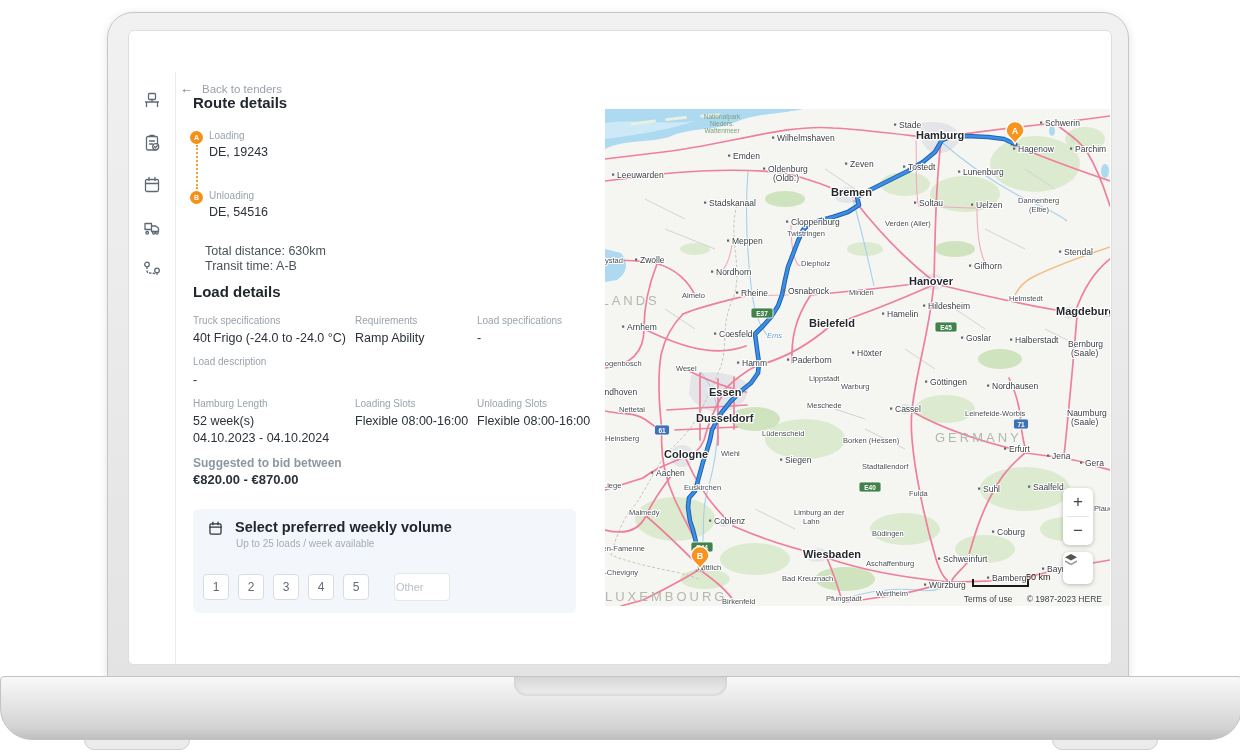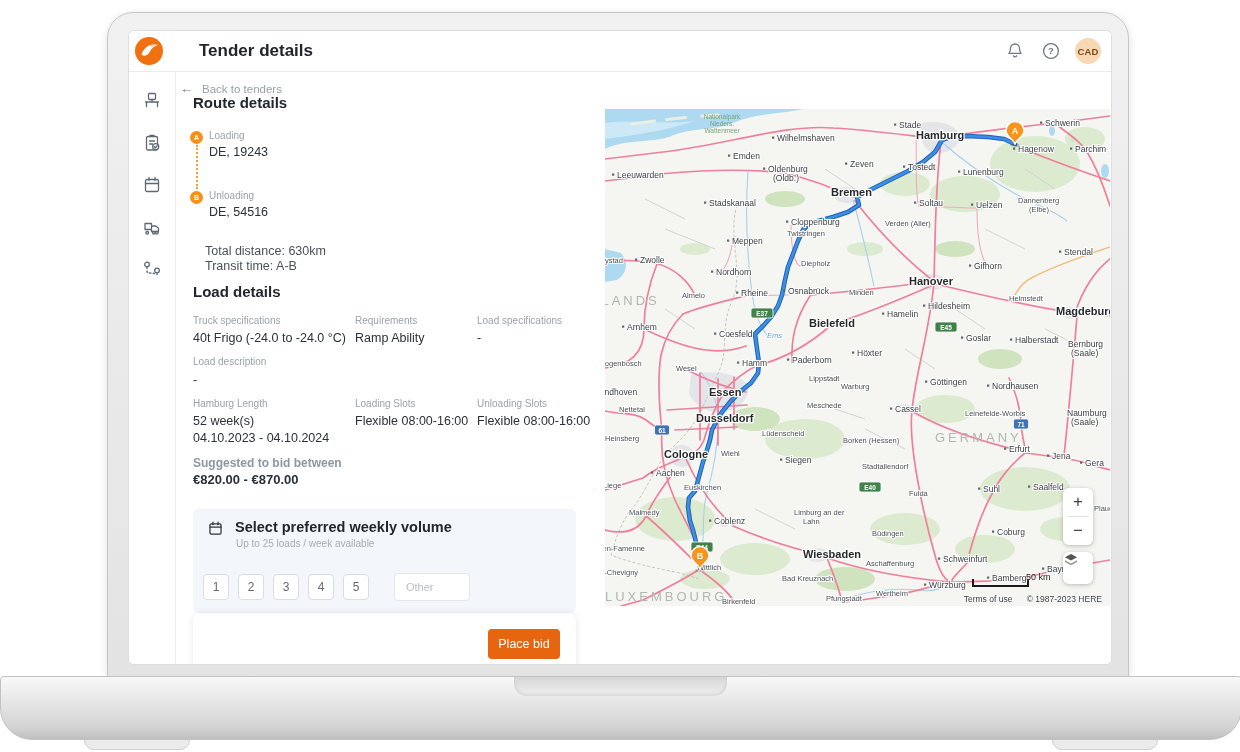--- a/index.html
+++ b/index.html
@@ -62,21 +62,21 @@
   .vol-panel{position:absolute;left:17px;top:437px;width:383px;height:104px;
     background:#f3f6fa;border-radius:6px;}
   .vol-head{position:absolute;left:42px;top:10px;font-size:14.5px;font-weight:700;color:#22272e;text-align:center;}
   .vol-sub{position:absolute;left:43px;top:29px;font-size:10px;color:#a6adb5;}
   .vol-cal{position:absolute;left:14px;top:11px;width:17px;height:17px;stroke:#2f353b;
     fill:none;stroke-width:1.5;stroke-linecap:round;}
   .vol-row{position:absolute;left:10px;top:64px;display:flex;align-items:center;}
   .vol-btn{width:26px;height:26px;margin-right:9px;background:#fff;border:1px solid #d9dde2;
     border-radius:4px;color:#626a73;font-size:12px;font-family:inherit;cursor:pointer;padding:0;}
   .vol-other{width:52px;height:26px;border:1px solid #e3e6ea;border-radius:4px;
-    font-size:11px;padding:0 11px;color:#626a73;font-family:inherit;margin-left:16px;}
+    font-size:11px;padding:0 1px;color:#626a73;font-family:inherit;margin-left:16px;}
   .vol-other::placeholder{color:#b9c0c7;}
 
   .bid-card{position:absolute;left:17px;top:541px;width:383px;height:70px;background:#fff;
     border-radius:8px;box-shadow:0 0 7px rgba(31,41,51,.10);}
   .bid-btn{position:absolute;left:295px;top:16px;width:72px;height:30px;background:#e8650f;
     color:#fff;border:none;border-radius:4px;font-size:12.5px;font-family:inherit;cursor:pointer;}
 
   
   .map-wrap{position:absolute;left:429px;top:37px;width:505px;height:497px;
     background:#f5f6f2;overflow:hidden;}
@@ -125,38 +125,20 @@
 
 <div class="base-foot foot-l"></div>
 <div class="base-foot foot-r"></div>
 <div class="laptop-base">
   <div class="base-notch"></div>
 </div>
 
 <div class="laptop-screen">
 <div class="screen-inner">
 
-  <div class="app-header">
-    <svg class="logo" viewBox="0 0 28 28">
-      <circle cx="14" cy="14" r="14" fill="#f07111"></circle>
-      <path d="M6.5 17.5 C9 9.5 17 5.5 23 8 C18.5 9.6 16.2 11.8 15 14.6 C13.2 18.8 9 19.8 6.5 17.5 Z" fill="#fff"></path>
-      <path d="M14.5 9.5 C17 6.5 21 6 23 8 L17 10.5 Z" fill="#f07111" opacity=".25"></path>
-    </svg>
-    <div class="app-title">Tender details</div>
-    <div class="hd-spacer"></div>
-    <svg class="hd-icon" viewBox="0 0 20 20">
-      <path d="M10 3a4.5 4.5 0 0 0-4.5 4.5c0 3.2-1 4.2-1.6 4.9h12.2c-.6-.7-1.6-1.7-1.6-4.9A4.5 4.5 0 0 0 10 3z" fill="none" stroke="currentColor" stroke-width="1.3" stroke-linejoin="round"></path>
-      <path d="M8.4 14.8a1.7 1.7 0 0 0 3.2 0" fill="none" stroke="currentColor" stroke-width="1.3" stroke-linecap="round"></path>
-    </svg>
-    <svg class="hd-icon" viewBox="0 0 20 20">
-      <circle cx="10" cy="10" r="7.4" fill="none" stroke="currentColor" stroke-width="1.3"></circle>
-      <text x="10" y="13.4" text-anchor="middle" font-size="9.5" font-weight="bold" fill="currentColor">?</text>
-    </svg>
-    <div class="avatar">CAD</div>
-  </div>
 
   <div class="app-body">
 
     <div class="sidebar">
       <div class="sb-item">
         <svg viewBox="0 0 20 20">
           <rect x="6.5" y="2.5" width="7" height="6" rx="1"></rect>
           <path d="M10 8.5v2.5M3.5 11h13M4.5 11v4.5M15.5 11v4.5"></path>
         </svg>
       </div>
@@ -242,23 +224,20 @@
                 <button class="vol-btn">1</button>
                 <button class="vol-btn">2</button>
                 <button class="vol-btn">3</button>
                 <button class="vol-btn">4</button>
                 <button class="vol-btn">5</button>
               </span>
           <input class="vol-other" placeholder="Other" style="">
         </div>
       </div>
 
-      <div class="bid-card">
-        <button class="bid-btn">Place bid</button>
-      </div>
 
       <div class="map-wrap">
         <svg id="map-svg" width="505" height="497" viewBox="0 0 505 497">
           <rect x="0" y="0" width="505" height="497" fill="#f5f6f2"></rect>
           <g>
             <path class="wt" d="M0,0 L198,0 C170,6 150,4 128,14 C108,22 86,18 64,28 C44,34 20,30 0,40 Z"></path>
             <path class="wt2" d="M0,14 C30,10 60,16 90,12 C60,22 30,26 0,30 Z"></path>
             <rect class="isl" x="25" y="12" width="26" height="3" rx="1.5" transform="rotate(-8 38 13)"></rect>
             <rect class="isl" x="60" y="8" width="22" height="3" rx="1.5" transform="rotate(-6 71 9)"></rect>
             <rect class="isl" x="95" y="5" width="20" height="3" rx="1.5" transform="rotate(-4 105 6)"></rect>

